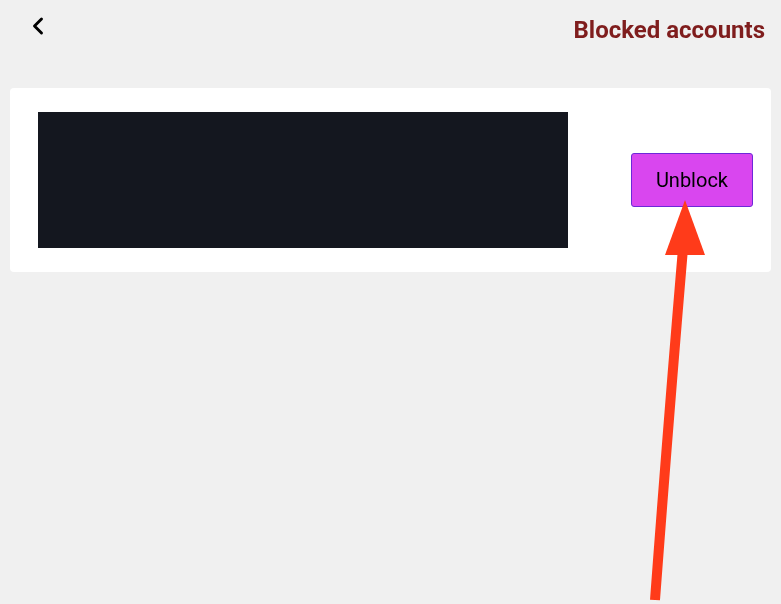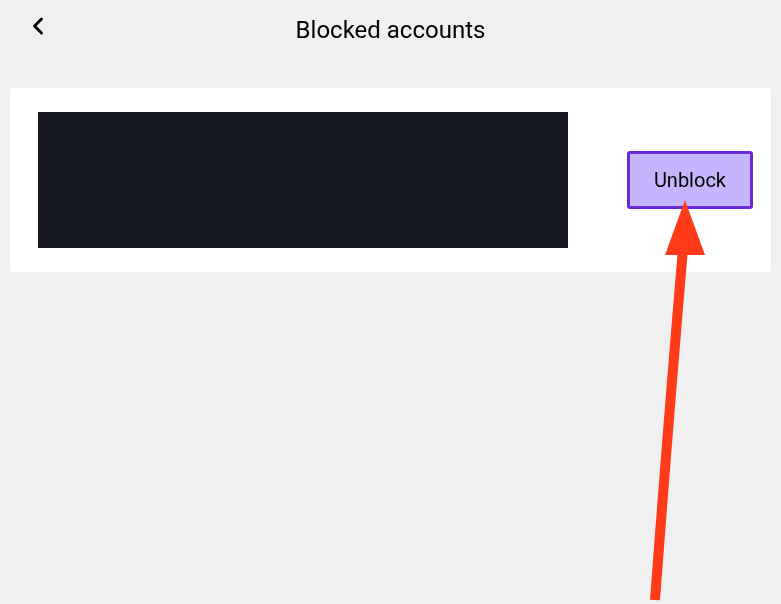--- a/index.html
+++ b/index.html
@@ -26,42 +26,42 @@
       position: absolute;
       left: 24px;
       top: 12px;
       cursor: pointer;
       display: flex;
       align-items: center;
       justify-content: center;
     }
     .page-title {
       width: 100%;
-      text-align: center;
+      text-align: right;
       font-size: 24px;
-      font-weight: 400;
-      color: #000000;
+      font-weight: 700;
+      color: #7f1d1d;
     }
     .card {
       background: #fff;
       margin: 28px 10px 0 10px;
       border-radius: 4px;
       padding: 24px 18px 24px 28px;
       display: flex;
       align-items: center;
       justify-content: space-between;
     }
     .redacted-block {
       width: 530px;
       height: 136px;
       background: #14171f;
     }
     .unblock-button {
-      background: #c4b5fd;
-      border: 3px solid #6d28d9;
+      background: #d946ef;
+      border: 1px solid #6d28d9;
       border-radius: 3px;
       padding: 14px 24px;
       font-size: 20px;
       color: #000;
       cursor: pointer;
       font-family: inherit;
     }
     .annotation-arrow {
       position: absolute;
       left: 0;

